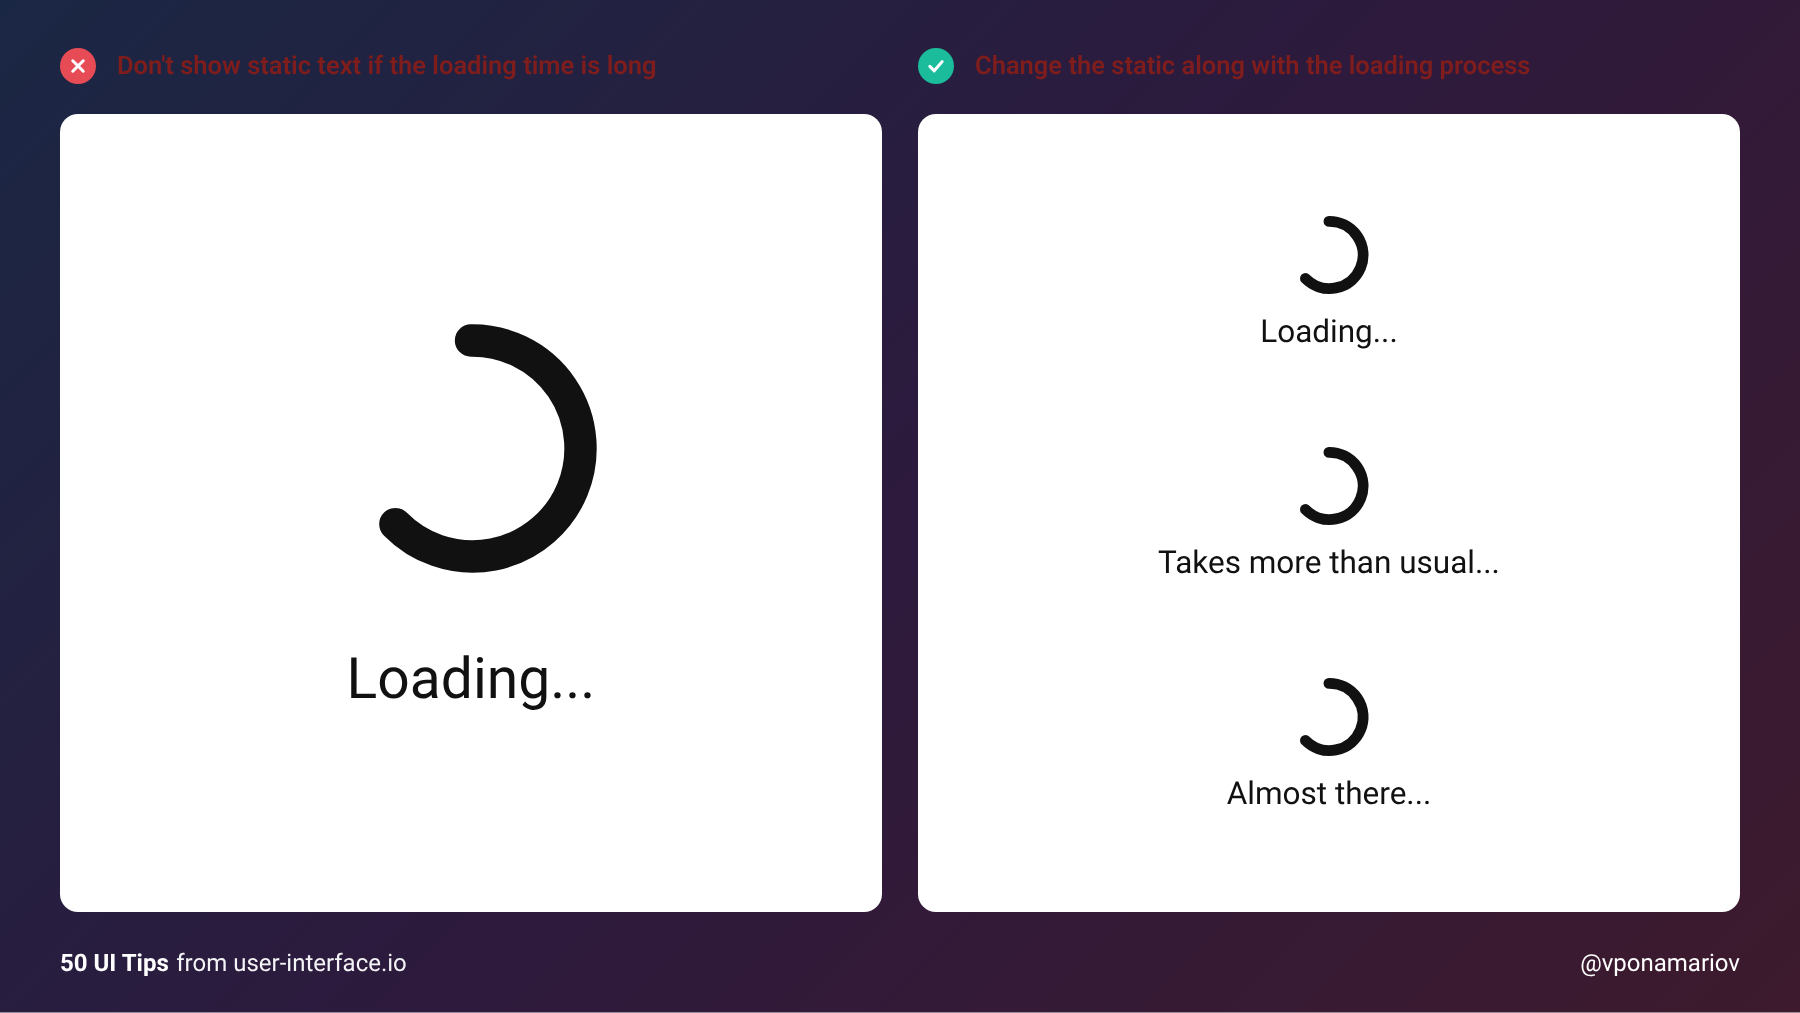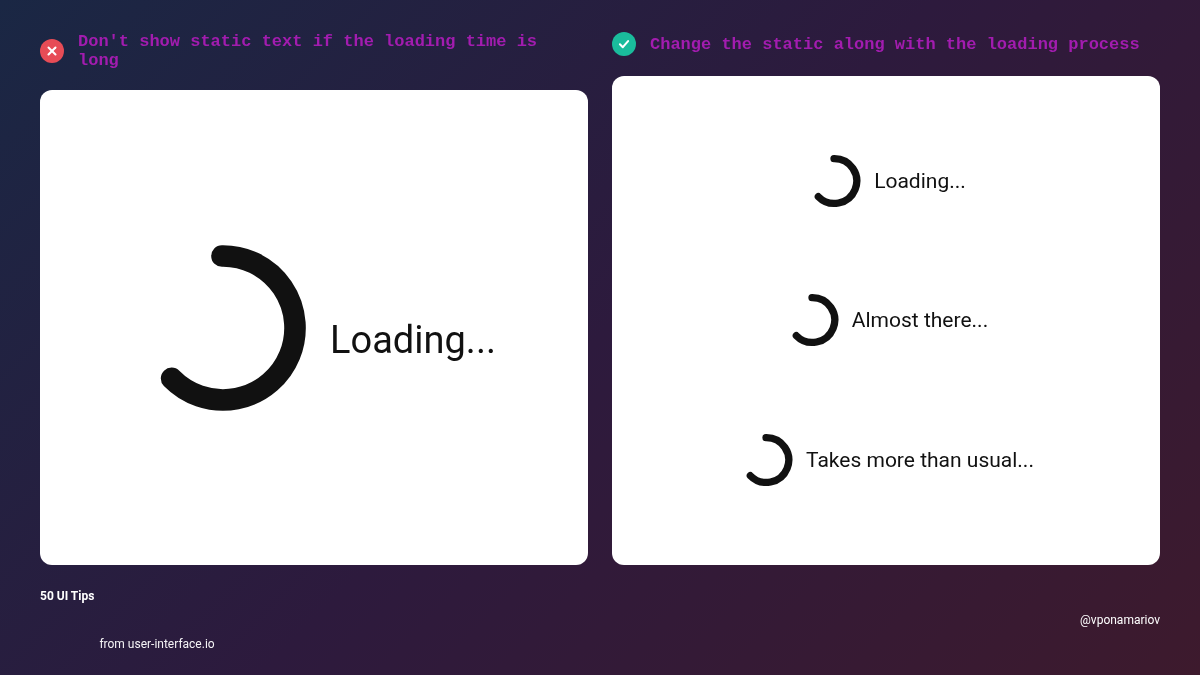--- a/index.html
+++ b/index.html
@@ -50,42 +50,41 @@
       background: #e74c56;
     }
     .badge-do {
       background: #1abc9c;
     }
     .badge svg {
       width: 14px;
       height: 14px;
     }
     .header-text {
-      color: #a21caf;
+      color: #7f1d1d;
       font-size: 17px;
       font-weight: 600;
-      font-family: Liberation Mono, monospace;
     }
     .card {
       background: #ffffff;
       border-radius: 12px;
       flex: 1;
       display: flex;
       flex-direction: column;
       align-items: center;
       justify-content: center;
       padding: 30px;
     }
     .card-right {
       justify-content: space-around;
       padding: 35px 30px;
     }
     .spinner-group {
       display: flex;
-      flex-direction: row;
+      flex-direction: column;
       align-items: center;
       gap: 18px;
     }
     .spinner-group-small {
       gap: 12px;
     }
     .spinner-large {
       width: 180px;
       height: 180px;
     }
@@ -103,33 +102,32 @@
       font-size: 21px;
       color: #111;
       font-weight: 400;
     }
     .footer {
       display: flex;
       justify-content: space-between;
       align-items: center;
       padding: 24px 0 24px 0;
       color: #ffffff;
-      font-size: 12px;
+      font-size: 16px;
     }
     .footer-left {
       display: flex;
       gap: 5px;
     }
     .footer-bold {
       font-weight: 700;
     }
     .footer-light {
       font-weight: 400;
       opacity: 0.95;
-      margin-top: 48px;
     }
     .footer-right {
       font-weight: 400;
     }
   </style>
 </head>
 <body>
 
 <div class="container">
   <div class="columns">
@@ -166,27 +164,27 @@
         <div class="spinner-group spinner-group-small">
           <svg class="spinner-small" viewBox="0 0 100 100">
             <path d="M 50 10 A 40 40 0 1 1 22 78" fill="none" stroke="#111" stroke-width="13" stroke-linecap="round"></path>
           </svg>
           <div class="loading-text-small">Loading...</div>
         </div>
         <div class="spinner-group spinner-group-small">
           <svg class="spinner-small" viewBox="0 0 100 100">
             <path d="M 50 10 A 40 40 0 1 1 22 78" fill="none" stroke="#111" stroke-width="13" stroke-linecap="round"></path>
           </svg>
-          <div class="loading-text-small">Almost there...</div>
+          <div class="loading-text-small">Takes more than usual...</div>
         </div>
         <div class="spinner-group spinner-group-small">
           <svg class="spinner-small" viewBox="0 0 100 100">
             <path d="M 50 10 A 40 40 0 1 1 22 78" fill="none" stroke="#111" stroke-width="13" stroke-linecap="round"></path>
           </svg>
-          <div class="loading-text-small">Takes more than usual...</div>
+          <div class="loading-text-small">Almost there...</div>
         </div>
       </div>
     </div>
   </div>
 
   <div class="footer">
     <div class="footer-left">
       <span class="footer-bold">50 UI Tips</span>
       <span class="footer-light">from user-interface.io</span>
     </div>

